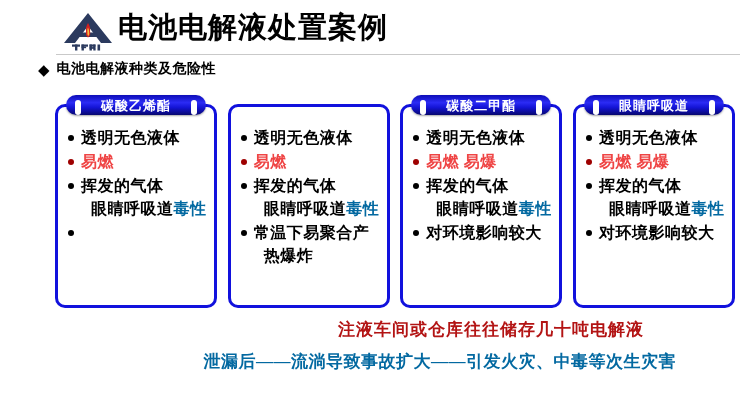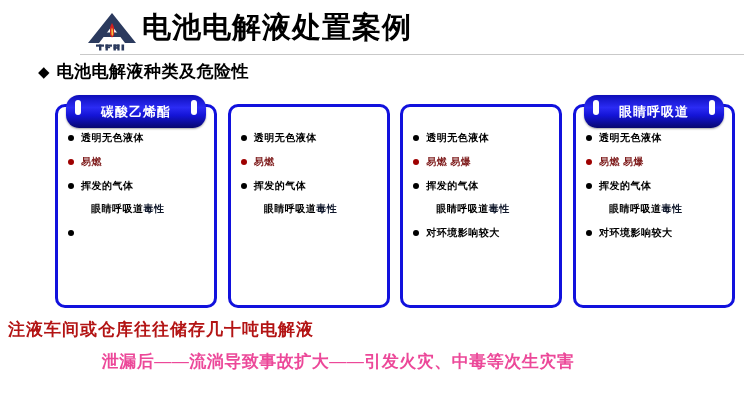--- a/index.html
+++ b/index.html
@@ -15,21 +15,20 @@
     font-family: "Liberation Serif", "DejaVu Serif", serif;
     -webkit-font-smoothing: antialiased;
   }
 
   
   #slide-header {
     position: absolute;
     left: 0; top: 0;
     width: 692px;
     height: 55px;
-    margin-left: 24px;
   }
   #logo {
     position: absolute;
     left: 60px;
     top: 11px;
     width: 56px;
     height: 40px;
   }
   #logo svg { display: block; }
   #slide-title {
@@ -62,21 +61,21 @@
     align-items: center;
     gap: 7px;
     font-family: "Liberation Sans", "DejaVu Sans", sans-serif;
   }
   #section-diamond {
     font-size: 15px;
     color: #000000;
     line-height: 1;
   }
   #section-heading-text {
-    font-size: 17px;
+    font-size: 14px;
     font-weight: bold;
     color: #000000;
     letter-spacing: 0.5px;
   }
 
   
   #cards {
     position: absolute;
     left: 55px;
     top: 104px;
@@ -93,21 +92,21 @@
     border: 3px solid #1111dd;
     border-radius: 10px;
     background: #ffffff;
   }
   .card-header {
     position: absolute;
     left: 50%;
     transform: translateX(-50%);
     top: -12px;
     width: 140px;
-    height: 33px;
+    height: 20px;
     border-radius: 13px;
     background: linear-gradient(to bottom, #0d0db8 0%, #2b2bf4 38%, #1414d6 62%, #07076e 100%);
     box-shadow: 0 1px 2px rgba(0,0,0,0.35);
     display: flex;
     align-items: center;
     justify-content: center;
   }
   .card-header::before,
   .card-header::after {
     content: "";
@@ -146,54 +145,53 @@
     width: 6px;
     height: 6px;
     border-radius: 50%;
     margin-top: 9px;
     margin-right: 7px;
     background: #000000;
   }
   .bullet-dot.red { background: #9e0000; }
   .bullet-text {
     font-family: "Liberation Serif", "DejaVu Serif", serif;
-    font-size: 10px;
+    font-size: 16px;
     font-weight: bold;
     color: #000000;
     line-height: 23px;
     letter-spacing: 0.5px;
   }
-  .bullet-text .red-text { color: #0f172a; }
+  .bullet-text .red-text { color: #0369a1; }
   .bullet-text .line2 { display: block; padding-left: 10px; }
-  .bullet-text.red-label { color: #7f1d1d; }
+  .bullet-text.red-label { color: #ef4444; }
 
   
   #footer-warning {
     position: absolute;
     left: 0;
     top: 318px;
     width: 644px;
-    text-align: left;
+    text-align: right;
     font-family: "Liberation Serif", "DejaVu Serif", serif;
     font-size: 17px;
     font-weight: bold;
     color: #b31414;
     letter-spacing: 1px;
-    margin-left: 8px;
   }
   #footer-consequence {
     position: absolute;
     left: 0;
     top: 350px;
     width: 676px;
-    text-align: center;
+    text-align: right;
     font-family: "Liberation Serif", "DejaVu Serif", serif;
     font-size: 17px;
     font-weight: bold;
-    color: #ec4899;
+    color: #0369a1;
     letter-spacing: 0.5px;
   }
 </style>
 </head>
 <body>
 
 <div id="slide-header">
 
   <div id="logo">
     <svg width="56" height="40" viewBox="0 0 56 40" xmlns="http://www.w3.org/2000/svg">
@@ -273,24 +271,34 @@
       </div>
       <div class="bullet-row">
         <span class="bullet-dot"></span>
         <span class="bullet-text">
           <span>挥发的气体</span>
           <span class="line2">
             <span>眼睛呼吸道</span><span class="red-text">毒性</span>
           </span>
         </span>
       </div>
+      <div class="bullet-row">
+        <span class="bullet-dot"></span>
+        <span class="bullet-text">
+          <span>常温下易聚合产</span>
+          <span class="line2">热爆炸</span>
+        </span>
+      </div>
     </div>
   </div>
 
   <div class="card">
+    <div class="card-header">
+      <span class="card-header-text">碳酸二甲酯</span>
+    </div>
     <div class="card-body">
       <div class="bullet-row">
         <span class="bullet-dot"></span>
         <span class="bullet-text">透明无色液体</span>
       </div>
       <div class="bullet-row">
         <span class="bullet-dot red"></span>
         <span class="bullet-text red-label">易燃 易爆</span>
       </div>
       <div class="bullet-row">

